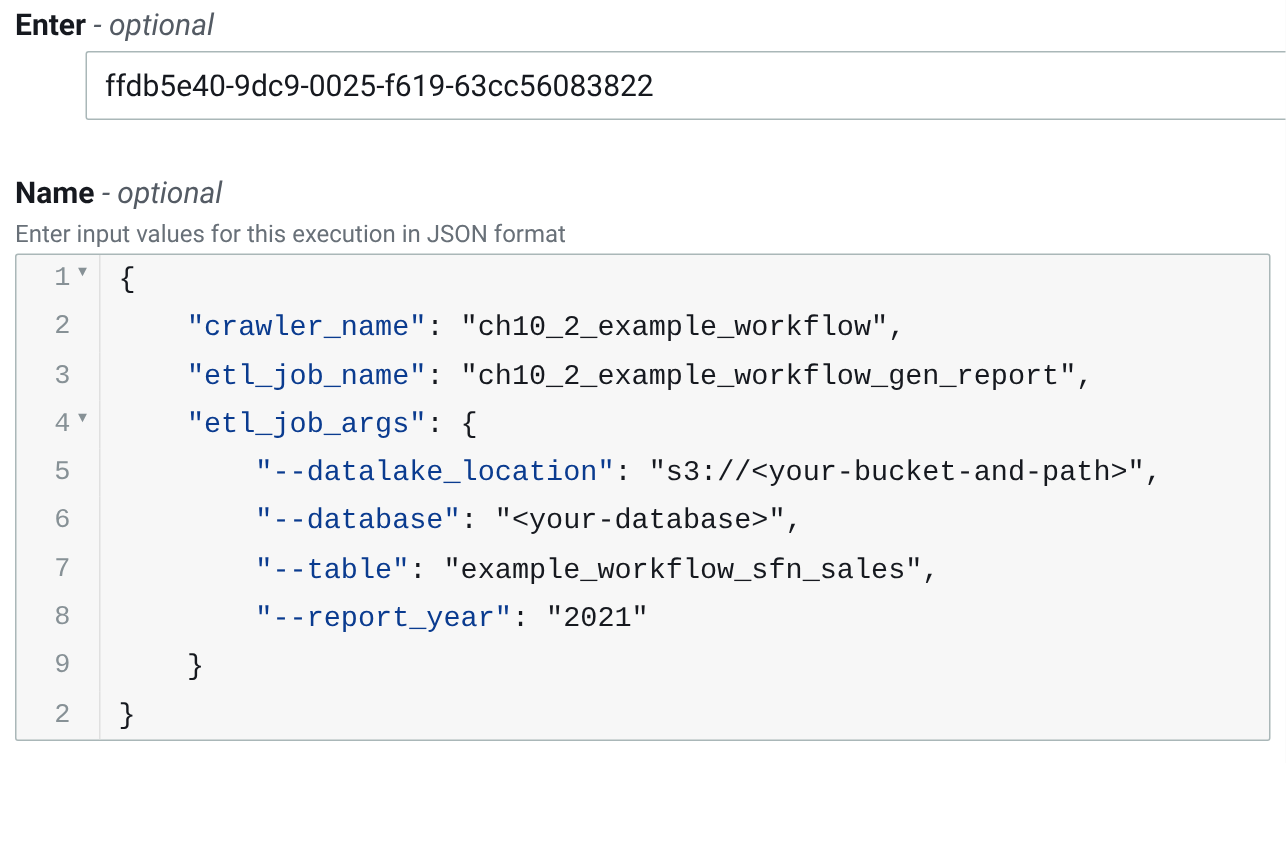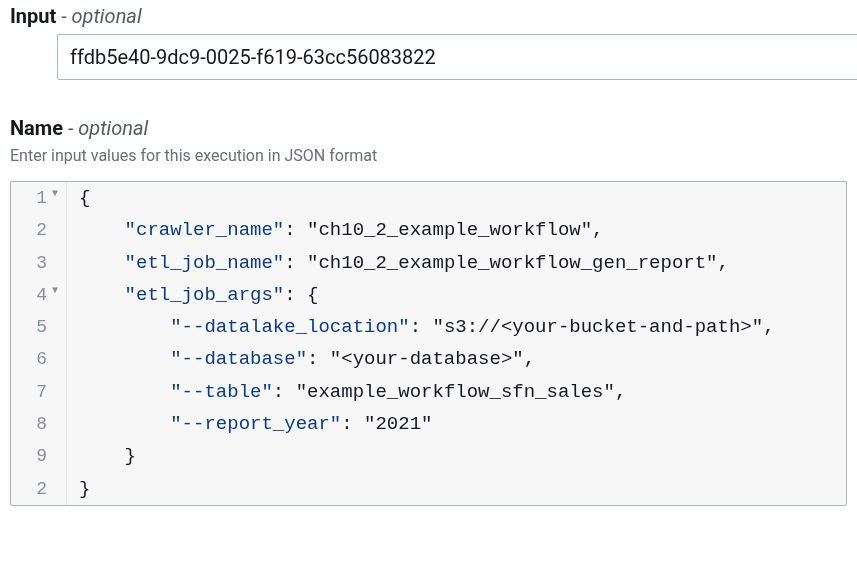--- a/index.html
+++ b/index.html
@@ -38,21 +38,21 @@
     background:#fff;
     margin-left:47px;
   }
 
   .section-gap { height: 36px; }
 
   .hint {
     font-size: 16px;
     color: #687078;
     margin-top: 2px;
-    margin-bottom: 16px;
+    margin-bottom: 4px;
   }
 
   .code-editor {
     border: 1px solid #aab7b8;
     border-radius: 2px;
     background: #f7f7f7;
     font-family: "SFMono-Regular", Consolas, "Liberation Mono", Menlo, monospace;
     font-size: 19px;
     line-height: 1.7;
     overflow: hidden;
@@ -99,21 +99,21 @@
   .tok-key   { color: #0a3b8f; }  
   .tok-punct { color: #16191f; }
 </style>
 </head>
 <body>
 
 
 
 
 <div class="field-label">
-  <span>Input</span>
+  <span>Enter</span>
   <span class="optional">optional</span>
 </div>
 <input type="text" class="text-input" value="ffdb5e40-9dc9-0025-f619-63cc56083822" style="">
 
 <div class="section-gap"></div>
 
 
 <div class="field-label">
   <span>Name</span>
   <span class="optional">optional</span>

